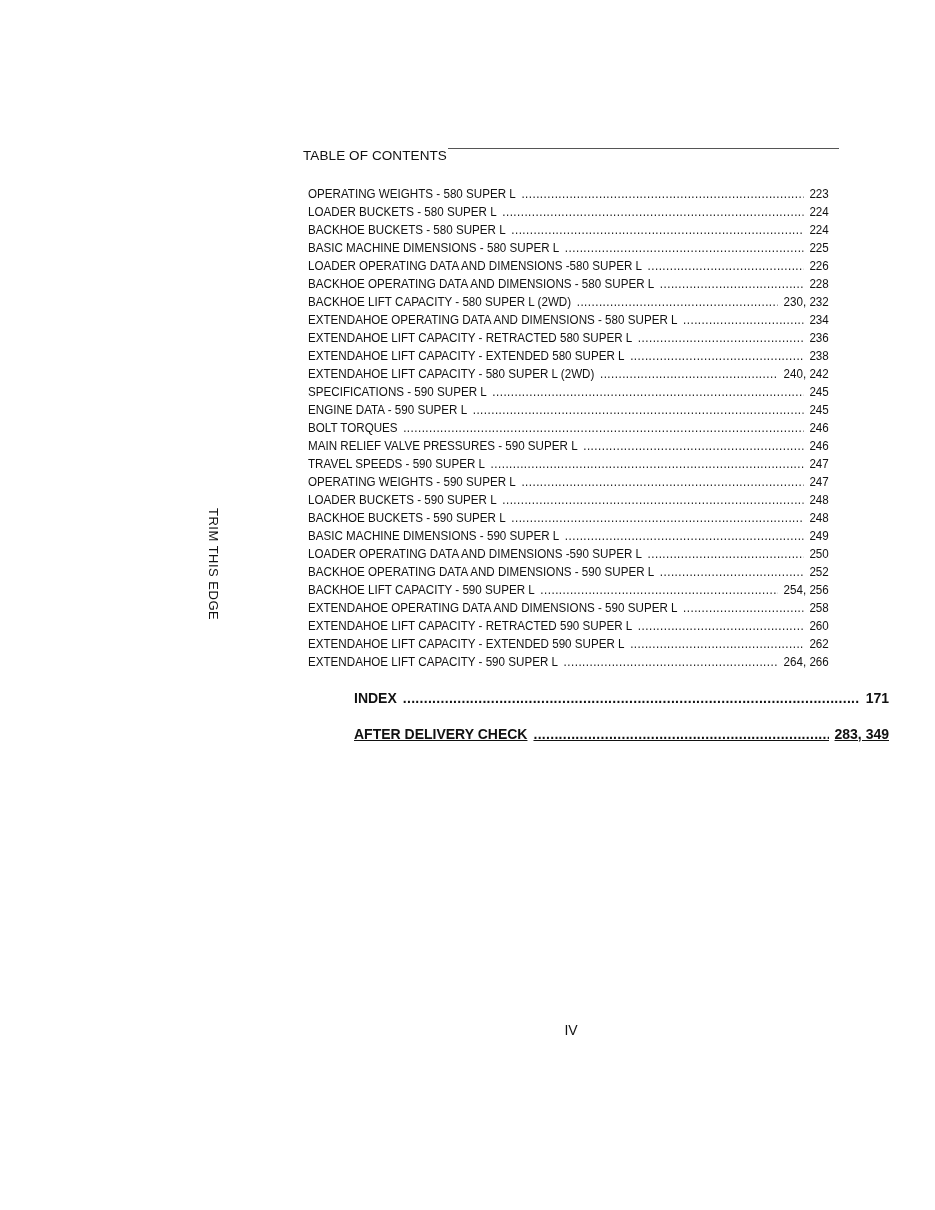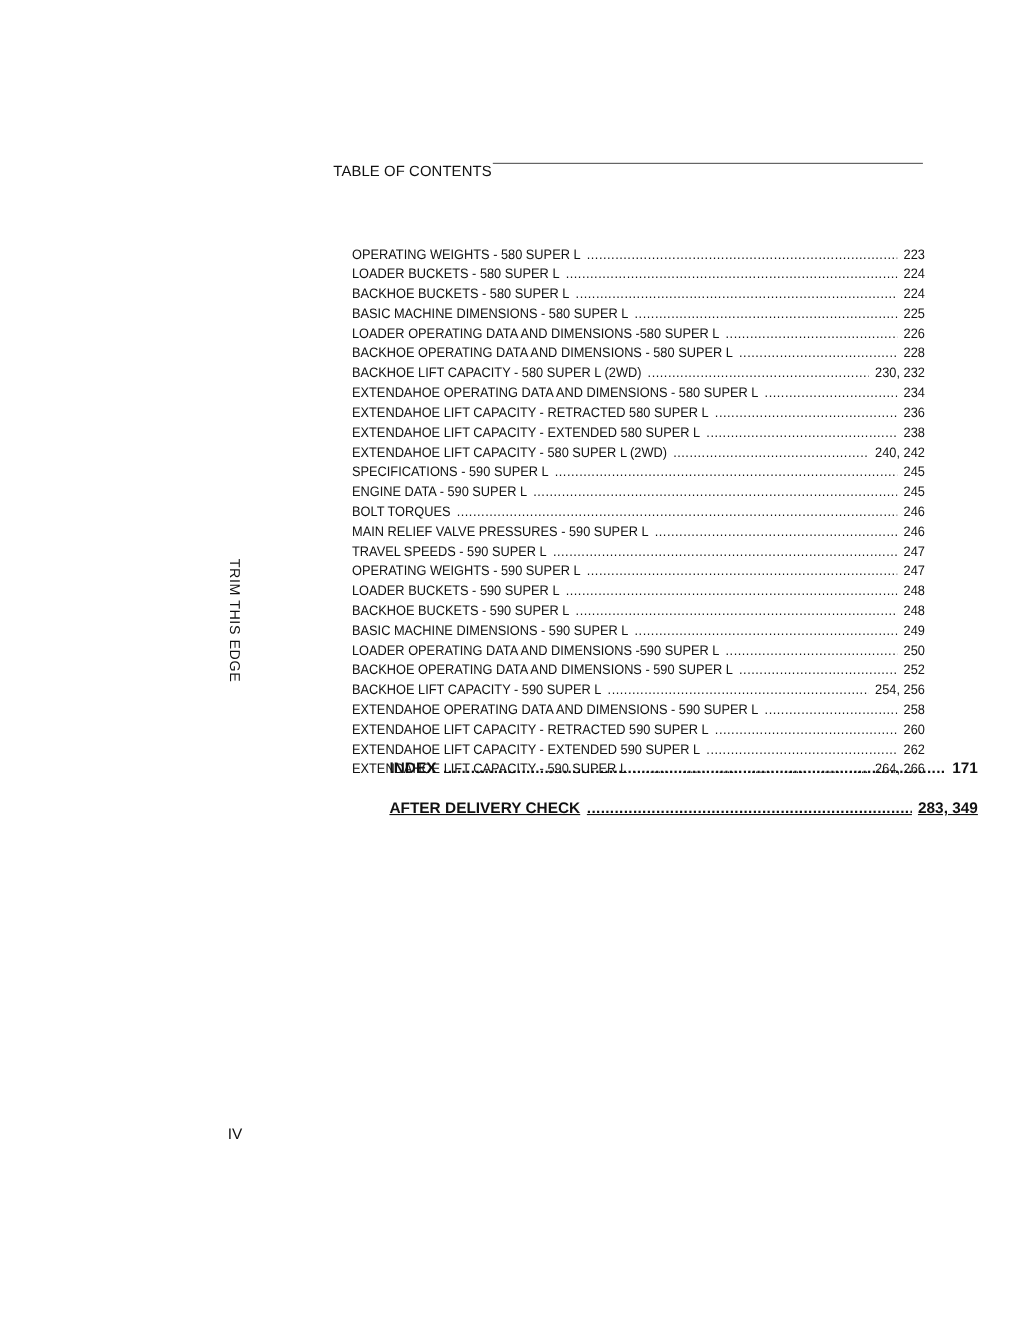--- a/index.html
+++ b/index.html
@@ -1,30 +1,30 @@
 <!DOCTYPE html>
 <html><head>
 <meta charset="utf-8">
 <style>
   html, body { margin: 0; padding: 0; background: #ffffff; }
   body { width: 935px; height: 1210px; position: relative; overflow: hidden; font-family: "Liberation Sans", sans-serif; color: #111; }
   .toc-header { position: absolute; left: 303px; top: 148px; width: 536px; display: flex; align-items: flex-start; }
   .toc-header .title { font-size: 13.5px; letter-spacing: 0.1px; white-space: nowrap; }
   .toc-header .rule { flex: 1; border-bottom: 1px solid #555; margin-left: 1px; margin-bottom: 2px; }
-  .entries { position: absolute; left: 320px; top: 187px; width: 521px; margin-top: 37px; }
+  .entries { position: absolute; left: 308px; top: 187px; width: 521px; }
   .entry { display: flex; align-items: baseline; height: 18px; font-size: 12.5px; transform: scaleX(0.93); transform-origin: left; width: 560px; }
   .entry .label { white-space: nowrap; }
   .entry .dots { flex: 1; overflow: hidden; white-space: nowrap; margin: 0 6px; letter-spacing: 0.5px; }
   .entry .dots::before { content: "........................................................................................................................................................................................"; }
   .entry .page { white-space: nowrap; }
   .major { position: absolute; left: 306px; width: 535px; display: flex; align-items: baseline; font-size: 14px; font-weight: bold; padding-left: 48px; }
   .major .dots { flex: 1; overflow: hidden; white-space: nowrap; margin: 0 6px; letter-spacing: 0.3px; }
   .major .dots::before { content: "........................................................................................................................................................................................"; }
   .side-note { position: absolute; left: 206px; top: 508px; writing-mode: vertical-rl; font-size: 13px; letter-spacing: 0.5px; }
-  .folio { position: absolute; left: 0; width: 100%; top: 1022px; padding-left: 207px; box-sizing: border-box; font-size: 14px; }
+  .folio { position: absolute; left: 0; width: 100%; top: 1022px; text-align: center; padding-left: 207px; box-sizing: border-box; font-size: 14px; }
 </style>
 </head>
 <body>
 
 <div class="toc-header">
   <span class="title">TABLE OF CONTENTS</span>
   <span class="rule"></span>
 </div>
 
 <div class="side-note">TRIM THIS EDGE</div>

